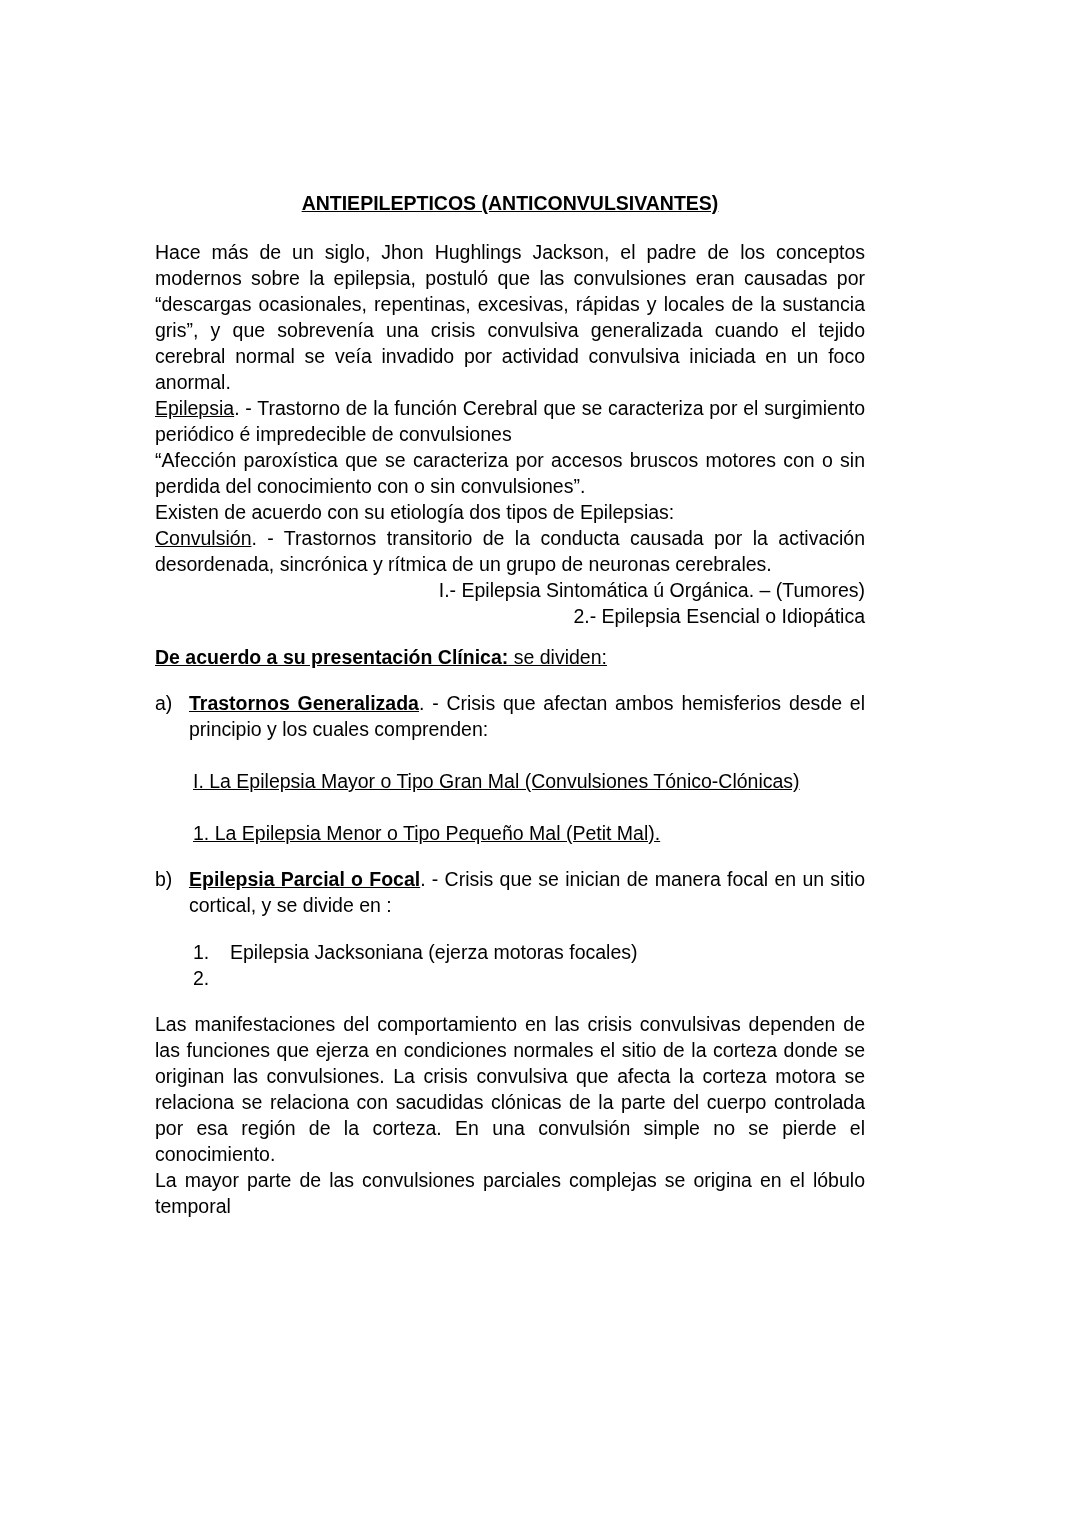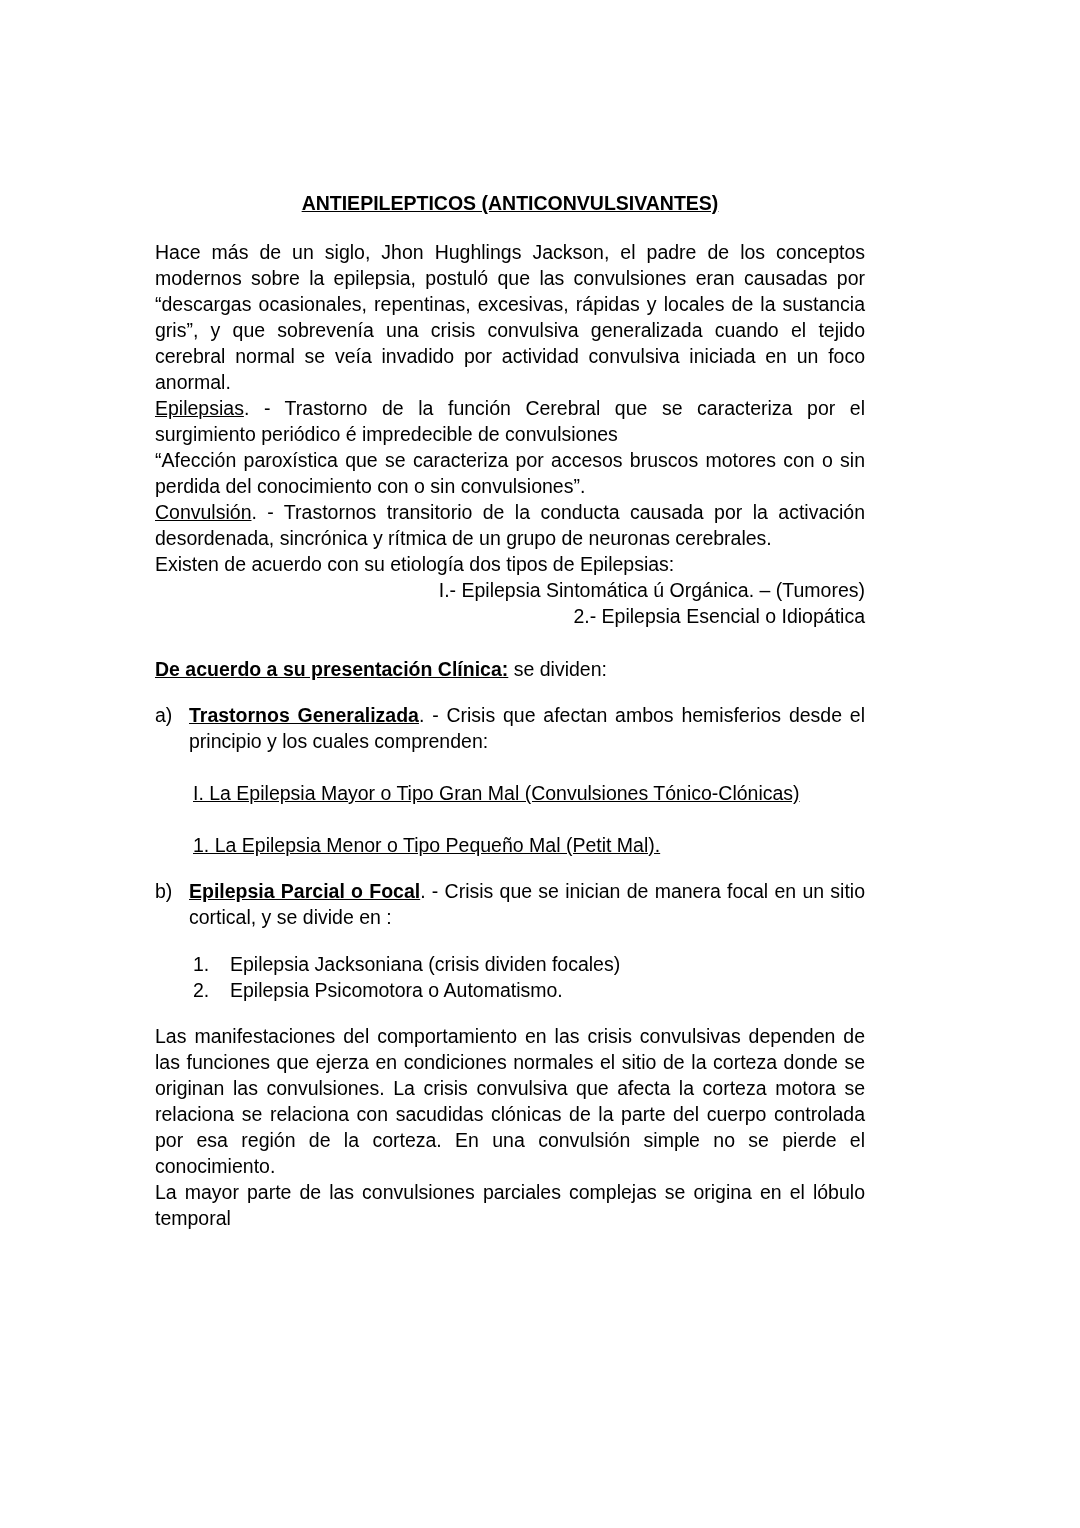--- a/index.html
+++ b/index.html
@@ -37,61 +37,60 @@
   .indent { margin-left: 68px; text-align: right; }
   .sub    { margin-left: 38px; text-align: left; text-decoration: underline; }
   .hang   { display: flex; }
   .hang .lbl { flex: 0 0 34px; }
   .hang .txt { flex: 1 1 auto; margin: 0; text-align: justify; }
   .numrow { margin-left: 38px; display: flex; text-align: left; }
   .numrow .num { flex: 0 0 37px; }
   .mt20 { margin-top: 20px; }
   .mt21 { margin-top: 21px; }
   .mt26 { margin-top: 26px; }
-  .mt27 { margin-top: 27px; }
+  .mt27 { margin-top: 15px; text-decoration: underline; }
 </style>
 </head>
 <body>
 
 <div class="page">
 
   <div class="title">ANTIEPILEPTICOS (ANTICONVULSIVANTES)</div>
 
   <p>Hace más de un siglo, Jhon Hughlings Jackson, el padre de los conceptos modernos sobre la epilepsia, postuló que las convulsiones eran causadas por “descargas ocasionales, repentinas, excesivas, rápidas y locales de la sustancia gris”, y que sobrevenía una crisis convulsiva generalizada cuando el tejido cerebral normal se veía invadido por actividad convulsiva iniciada en un foco anormal.</p>
 
-  <p><span class="u">Epilepsias</span><span>. - Trastorno de la función Cerebral que se caracteriza por el surgimiento periódico é impredecible de convulsiones</span></p>
+  <p><span class="u">Epilepsia</span><span>. - Trastorno de la función Cerebral que se caracteriza por el surgimiento periódico é impredecible de convulsiones</span></p>
 
   <p>“Afección paroxística que se caracteriza por accesos bruscos motores con o sin perdida del conocimiento con o sin convulsiones”.</p>
 
+  <p>Existen de acuerdo con su etiología dos tipos de Epilepsias:</p>
+
   <p><span class="u">Convulsión</span><span>. - Trastornos transitorio de la conducta causada por la activación desordenada, sincrónica y rítmica de un grupo de neuronas cerebrales.</span></p>
-
-  <p>Existen de acuerdo con su etiología dos tipos de Epilepsias:</p>
   <p class="indent">I.- Epilepsia Sintomática ú Orgánica. – (Tumores)</p>
   <p class="indent">2.- Epilepsia Esencial o Idiopática</p>
 
   <p class="mt27"><span class="bu">De acuerdo a su presentación Clínica:</span><span> se dividen:</span></p>
 
   <div class="hang mt20">
     <span class="lbl">a)</span>
     <p class="txt"><span class="bu">Trastornos Generalizada</span><span>. - Crisis que afectan ambos hemisferios desde el principio y los cuales comprenden:</span></p>
   </div>
 
   <p class="sub mt26">I. La Epilepsia Mayor o Tipo Gran Mal (Convulsiones Tónico-Clónicas)</p>
   <p class="sub mt26">1. La Epilepsia Menor o Tipo Pequeño Mal (Petit Mal).</p>
 
   <div class="hang mt20">
     <span class="lbl">b)</span>
     <p class="txt"><span class="bu">Epilepsia Parcial o Focal</span><span>. - Crisis que se inician de manera focal en un sitio cortical, y se divide en :</span></p>
   </div>
 
   <div class="numrow mt21">
     <span class="num">1.</span>
-    <span>Epilepsia Jacksoniana (crisis dividen focales)</span>
+    <span>Epilepsia Jacksoniana (ejerza motoras focales)</span>
   </div>
   <div class="numrow">
     <span class="num">2.</span>
-    <span>Epilepsia Psicomotora o Automatismo.</span>
   </div>
 
   <p class="mt20">Las manifestaciones del comportamiento en las crisis convulsivas dependen de las funciones que ejerza en condiciones normales el sitio de la corteza donde se originan las convulsiones. La crisis convulsiva que afecta la corteza motora se relaciona se relaciona con sacudidas clónicas de la parte del cuerpo controlada por esa región de la corteza. En una convulsión simple no se pierde el conocimiento.</p>
   <p>La mayor parte de las convulsiones parciales complejas se origina en el lóbulo temporal</p>
 
 </div>
 
 </body></html>

